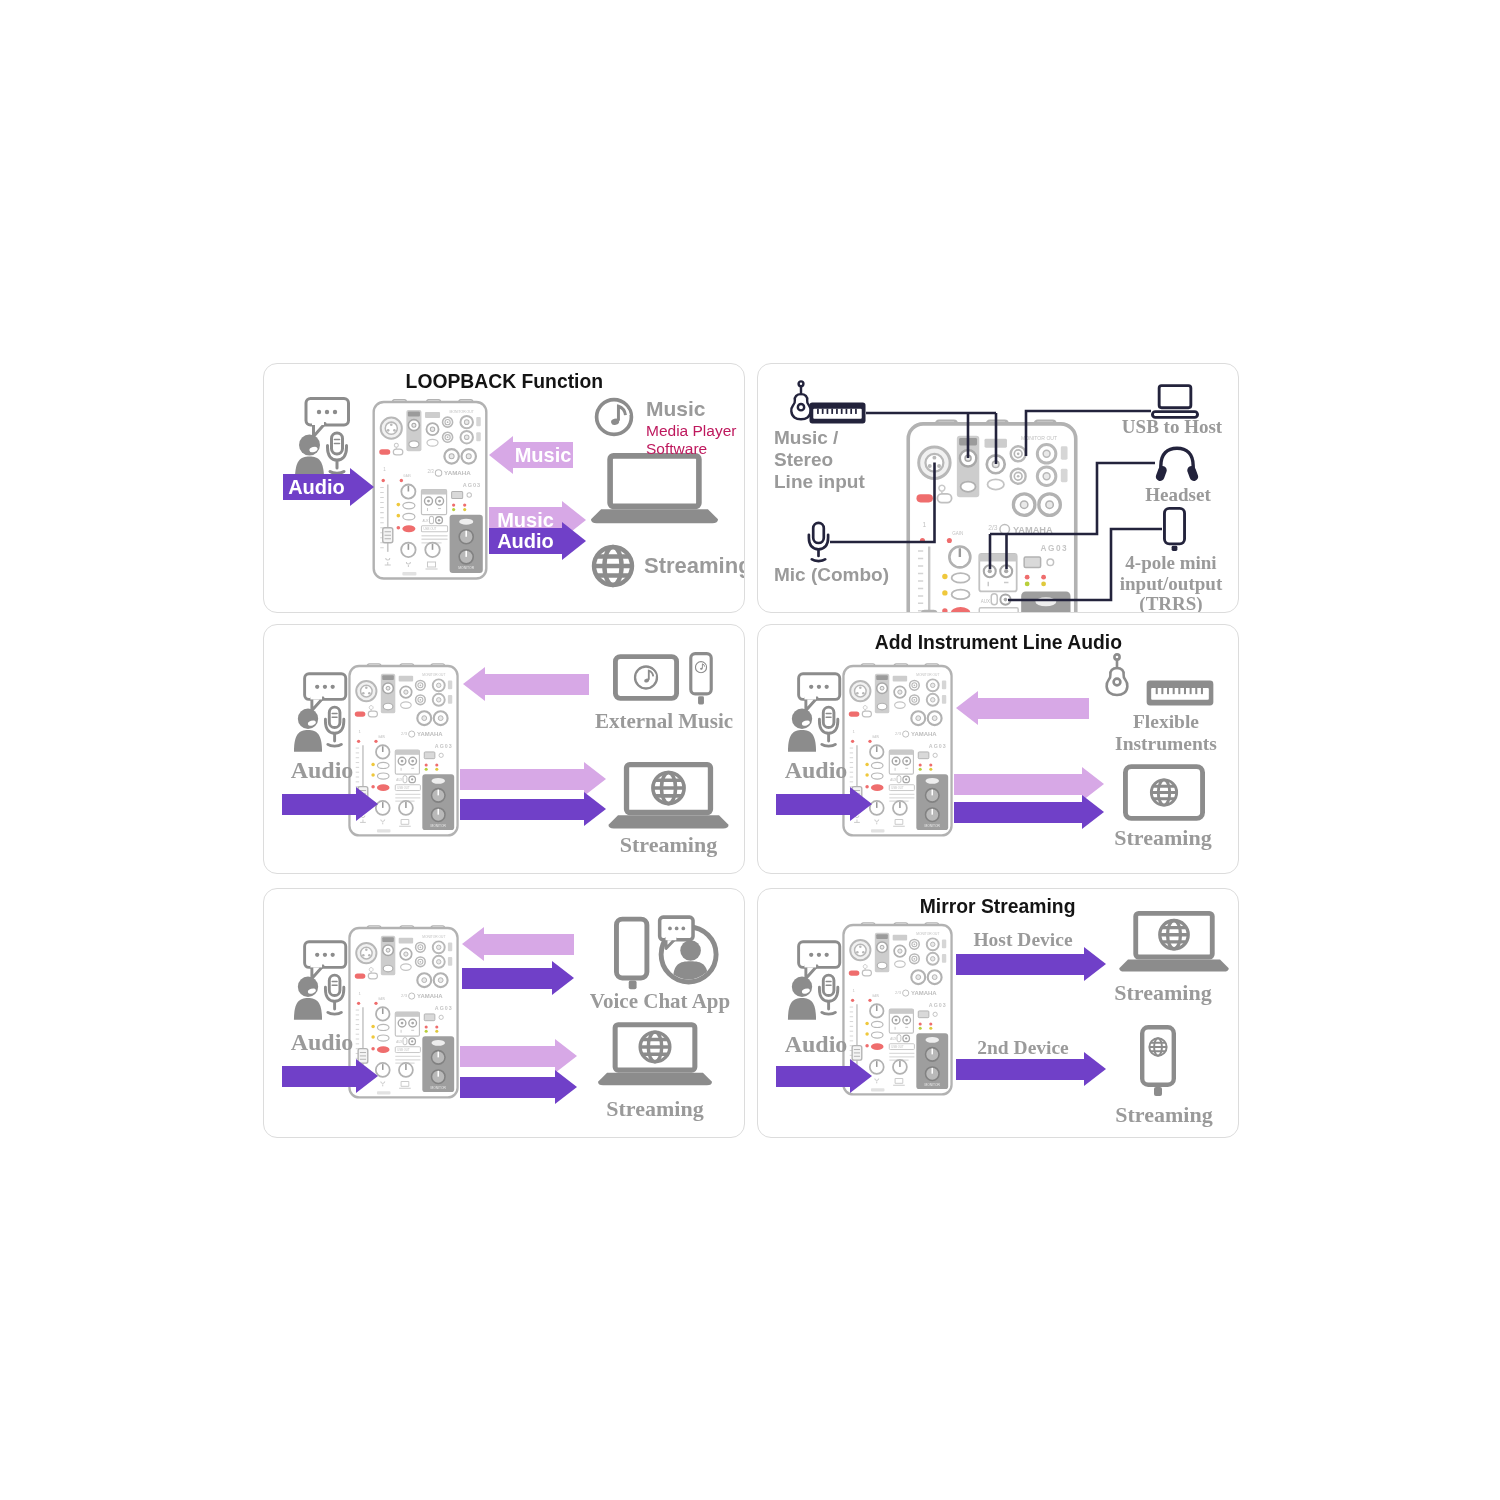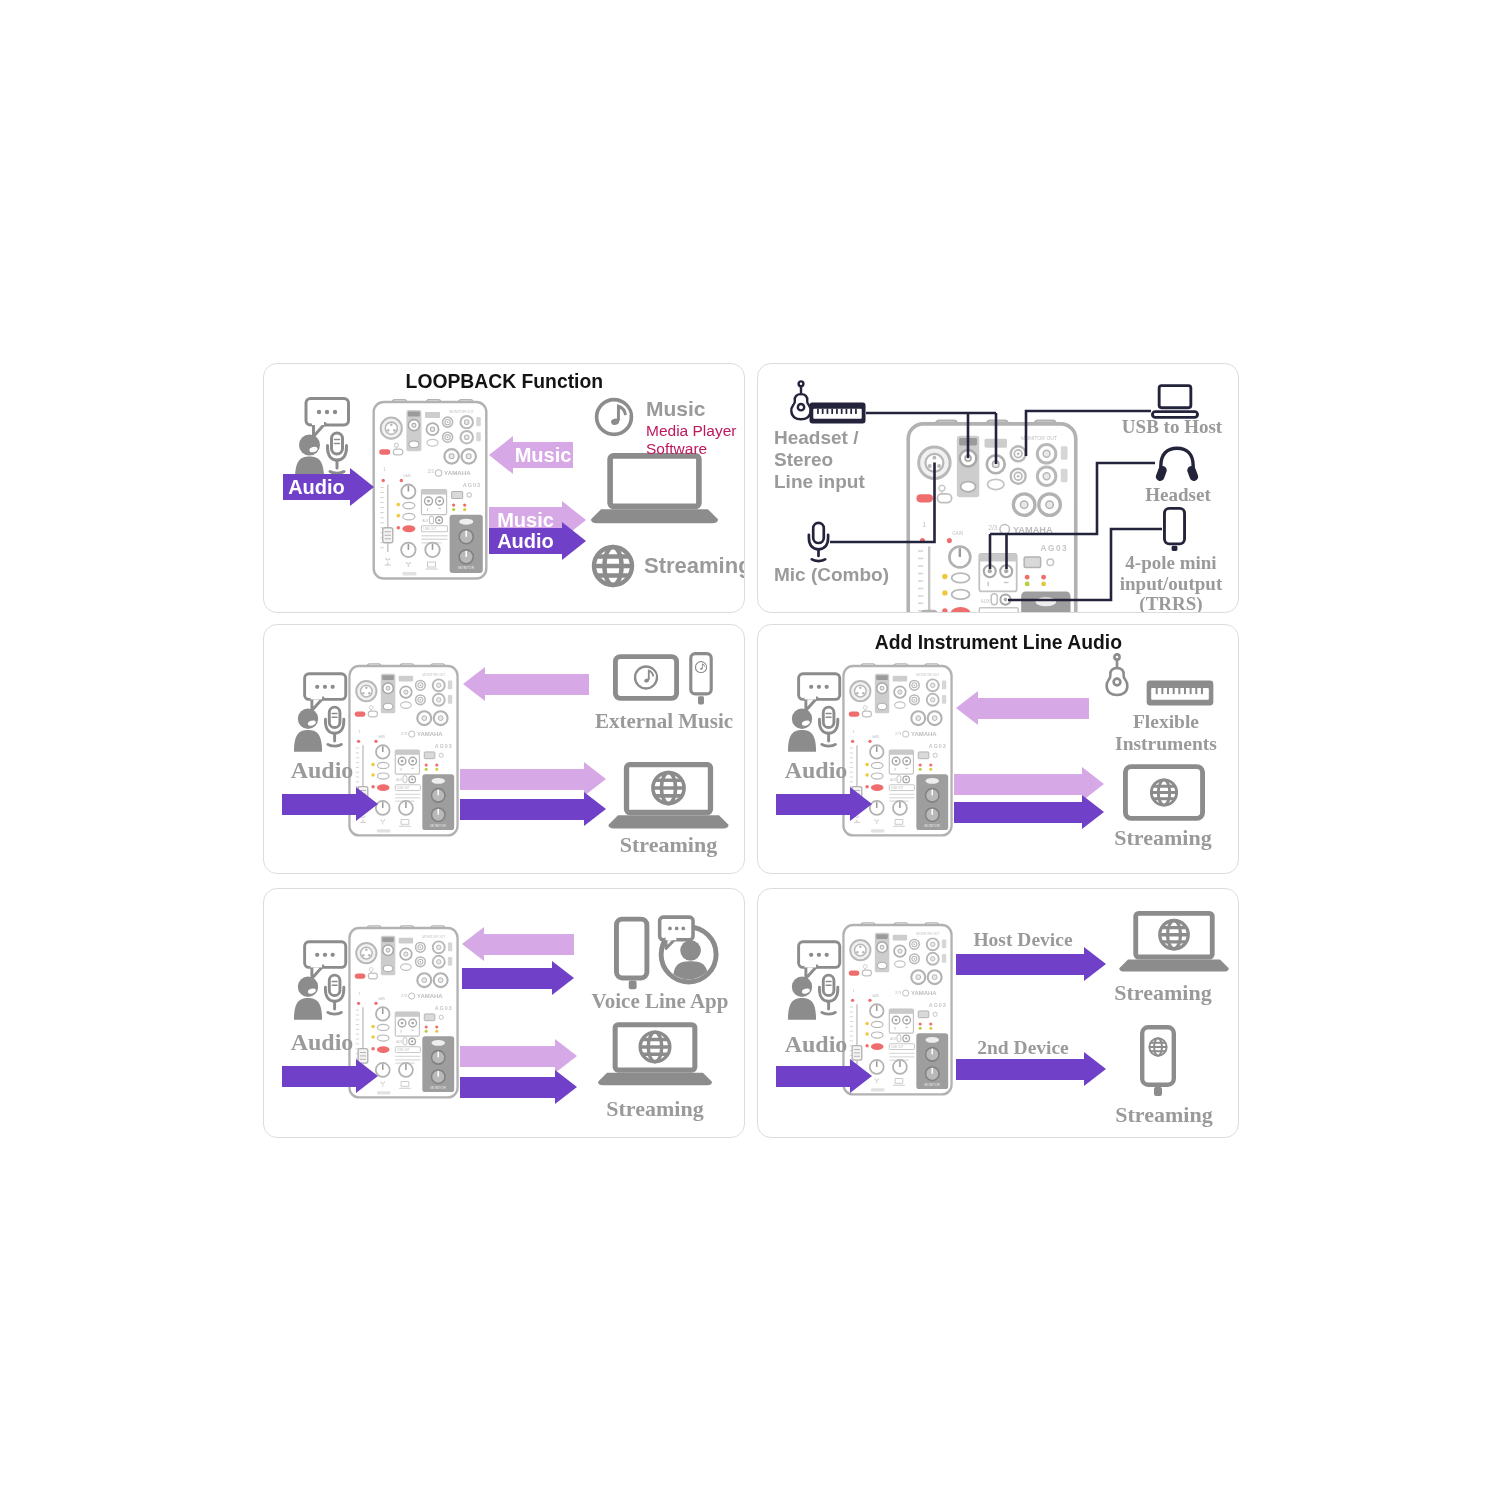--- a/index.html
+++ b/index.html
@@ -337,21 +337,21 @@
   <section class="panel" style="left:757px;top:363px">
     <svg class="abs" style="left:148px;top:55px;z-index:1" width="172" height="270">
         <use href="#sym-mixer"></use>
       </svg>
     <svg class="abs navy" style="left:29px;top:16px" width="28" height="45">
         <use href="#sym-guitar"></use>
       </svg>
     <svg class="abs navy" style="left:51px;top:38px" width="57" height="22">
         <use href="#sym-keyboard"></use>
       </svg>
-    <div class="lbl" style="left:16px;top:63px;font-size:19px">Headset /</div>
+    <div class="lbl" style="left:16px;top:63px;font-size:19px">Music /</div>
     <div class="lbl" style="left:16px;top:85px;font-size:19px">Stereo</div>
     <div class="lbl" style="left:16px;top:107px;font-size:19px">Line input</div>
     <svg class="abs navy" style="left:48px;top:157px" width="25" height="43">
         <use href="#sym-mic2"></use>
       </svg>
     <div class="lbl" style="left:16px;top:200px;font-size:19px">Mic (Combo)</div>
     <svg class="abs navy" style="left:393px;top:20px" width="48" height="35">
         <use href="#sym-laptop2"></use>
       </svg>
     <div class="lbl ctr" style="left:353px;top:52px;width:122px;font-size:19px">USB to Host</div>
@@ -468,36 +468,37 @@
         <div class="ahead"></div>
         <div class="abody"></div>
       </div>
     <div class="arrow purple right" style="left:198px;top:72px;width:112px">
         <div class="abody"></div>
         <div class="ahead"></div>
       </div>
     <svg class="abs" style="left:350px;top:24px" width="108" height="77">
         <use href="#sym-voicechat"></use>
       </svg>
-    <div class="lbl ctr" style="left:300px;top:100px;width:192px;font-size:21px">Voice Line App</div>
+    <div class="lbl ctr" style="left:300px;top:100px;width:192px;font-size:21px">Voice Chat App</div>
     <div class="arrow lilac right" style="left:196px;top:150px;width:117px">
         <div class="abody"></div>
         <div class="ahead"></div>
       </div>
     <div class="arrow purple right" style="left:196px;top:181px;width:117px">
         <div class="abody"></div>
         <div class="ahead"></div>
       </div>
     <svg class="abs" style="left:334px;top:133px" width="114" height="65">
         <use href="#sym-laptop-globe"></use>
       </svg>
     <div class="lbl ctr" style="left:334px;top:207px;width:114px;font-size:22px">Streaming</div>
   </section>
 
   <section class="panel" style="left:757px;top:888px">
+    <div class="title"><span>Mirror Streaming</span></div>
     <svg class="abs" style="left:29px;top:51px" width="60" height="80">
         <use href="#sym-person"></use>
       </svg>
     <div class="lbl ctr" style="left:8px;top:142px;width:100px;font-size:24px">Audio</div>
     <svg class="abs" style="left:84px;top:33px;z-index:1" width="111" height="174">
         <use href="#sym-mixer"></use>
       </svg>
     <div class="arrow purple right" style="left:18px;top:170px;width:96px">
         <div class="abody"></div>
         <div class="ahead"></div>

